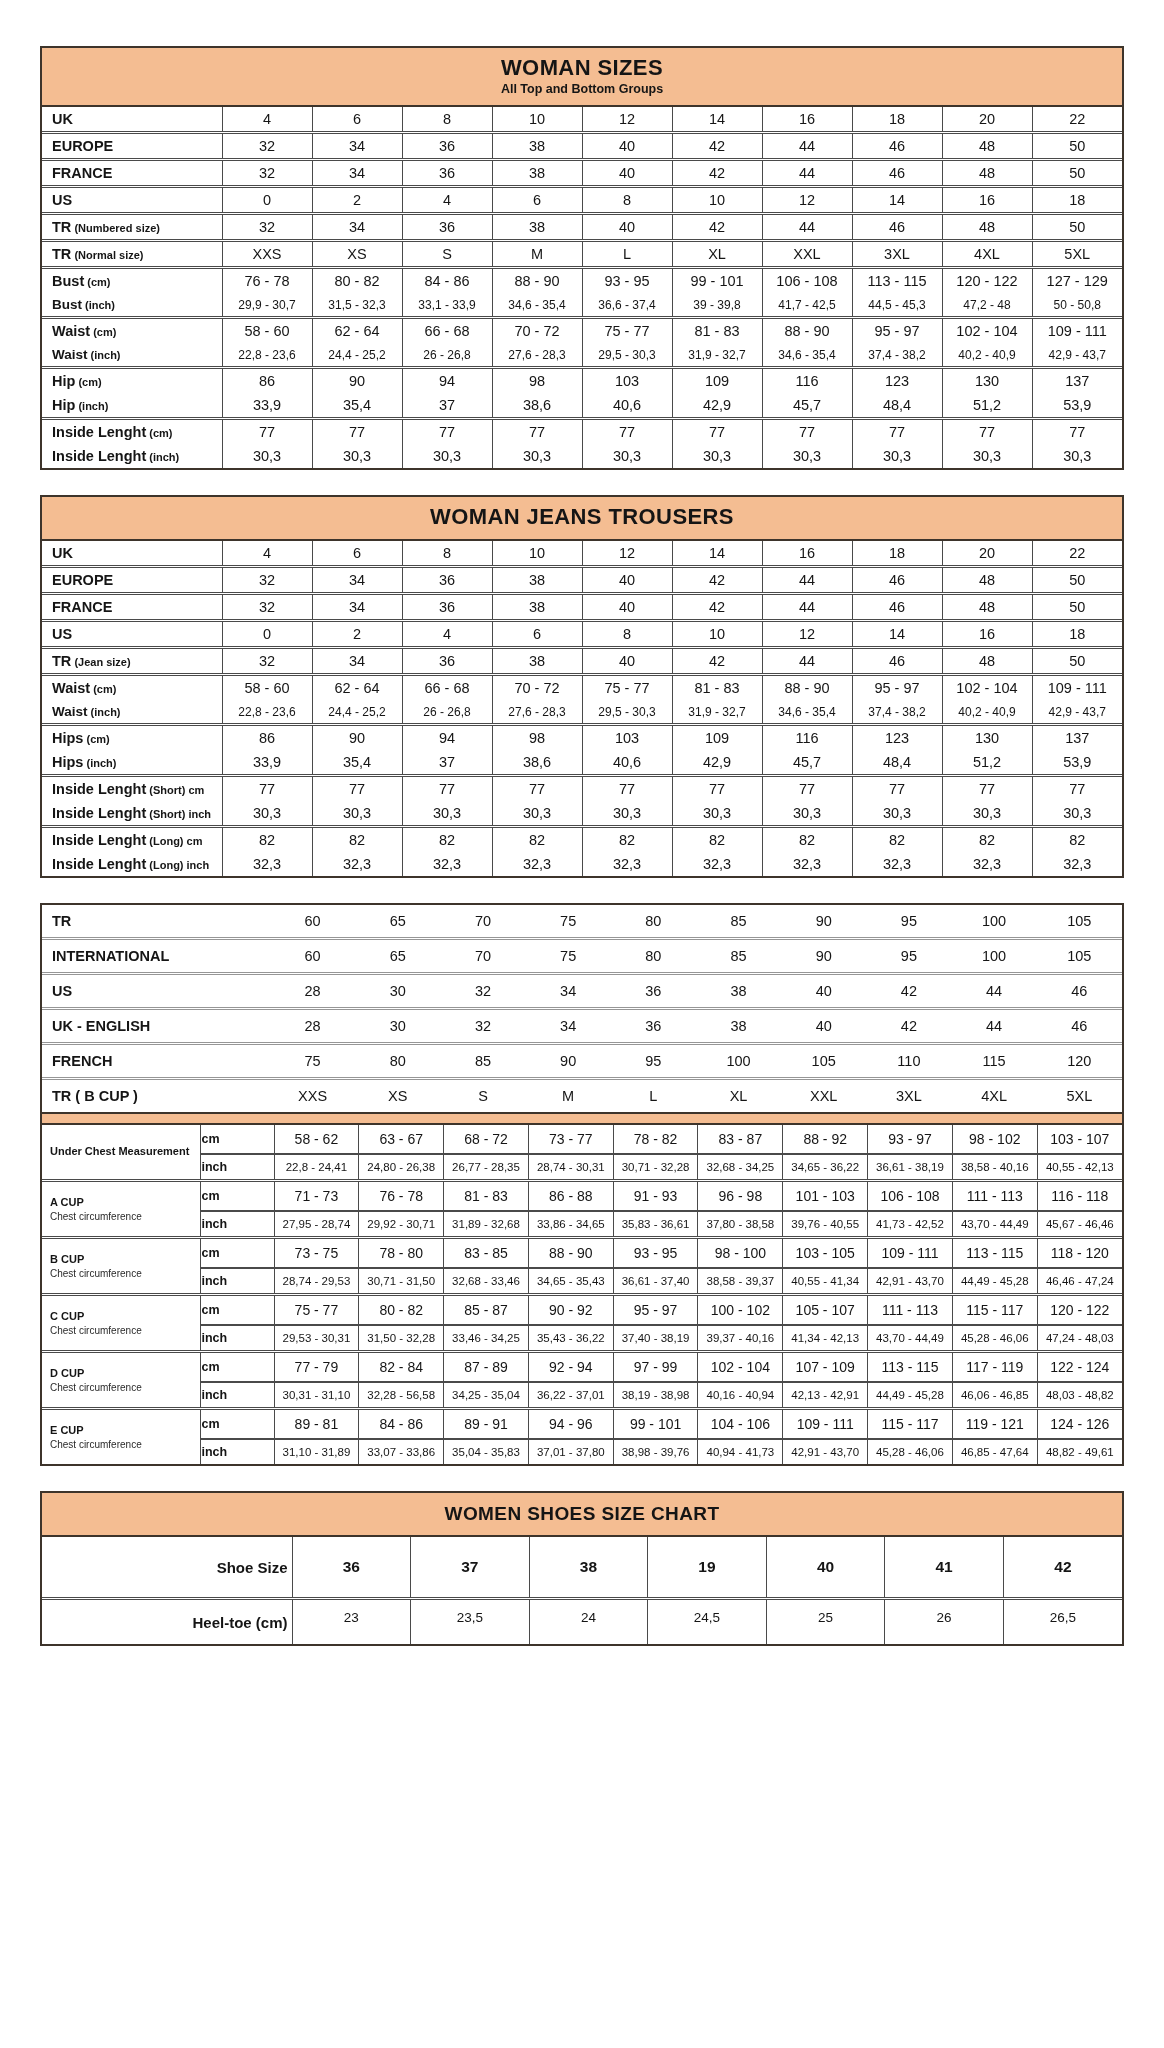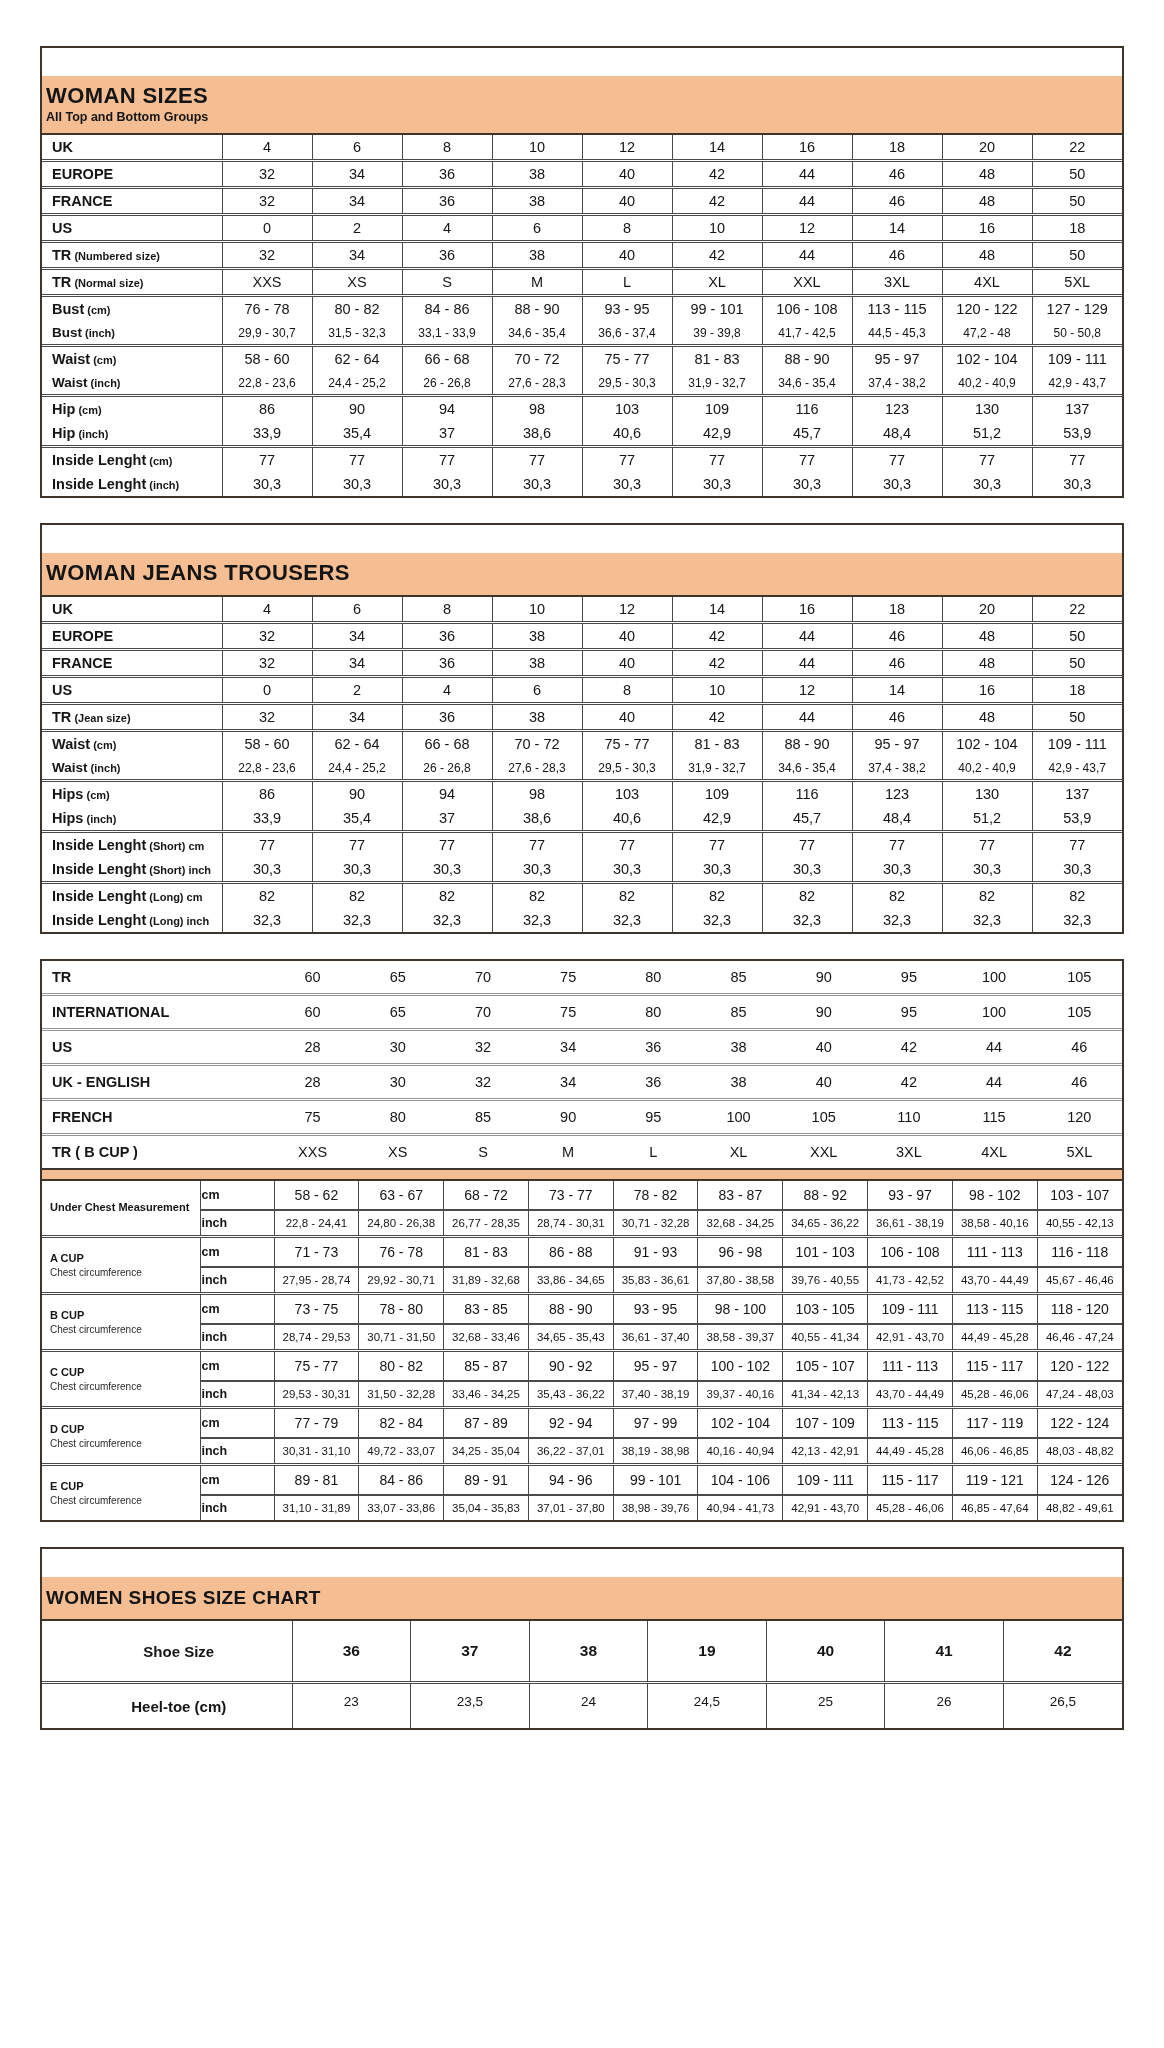--- a/index.html
+++ b/index.html
@@ -2,21 +2,21 @@
 <html style="--accent: #f4bd92; --box: #3d342b; --grid: #4a4a4a; --sep: #969696;"><head>
 <meta charset="utf-8">
 <style>
   :root { --accent:#f4bd92; --box:#3d342b; --grid:#4a4a4a; --sep:#969696; }
   * { box-sizing:border-box; }
   html,body { margin:0; padding:0; background:#ffffff; }
   body { width:1164px; font-family:"Liberation Sans", sans-serif; color:#151515; }
   .page { padding:46px 40px 50px 40px; }
 
   .tbox { border:2px solid var(--box); margin-bottom:25px; background:#fff; }
-  .thead { background:var(--accent); padding:7px 4px 9px 4px; border-bottom:2px solid var(--box);margin-top:28px; }
+  .thead { background:var(--accent); text-align:center; padding:7px 4px 9px 4px; border-bottom:2px solid var(--box); }
   .thead .t { font-size:22px; font-weight:bold; letter-spacing:.4px; }
   .thead .st { font-size:12.5px; font-weight:bold; margin-top:1px; }
   .thead.compact { padding:10px 4px; }
   .thead.compact .t { font-size:19px; }
 
   table { width:100%; border-collapse:collapse; table-layout:fixed; }
   th, td { font-weight:normal; vertical-align:middle; }
 
   
   .grid th.lbl { text-align:left; padding:4px 4px 4px 10px; font-size:14.5px; }
@@ -43,21 +43,21 @@
   .cups .cupsub { font-size:10px; color:#2a2a2a; margin-top:1px; }
   .cups th.unit { text-align:left; font-size:12.5px; font-weight:bold; border-left:1px solid var(--grid); }
   .cups td.val { text-align:center; font-size:14px; padding:6px 1px; border-left:1px solid var(--grid); }
   .cups tr.small td.val { font-size:11.5px; }
   .cups tr.sec-start th, .cups tr.sec-start td { border-top:3px double var(--grid); }
   .cups tr.sec-cont th.unit, .cups tr.sec-cont td.val { border-top:2px solid var(--grid); }
   .cups tbody tr:first-child th, .cups tbody tr:first-child td { border-top:none; }
 
   
   .shoes td.val { text-align:center; border-left:1px solid var(--grid); }
-  .shoes th.lbl { text-align:center; padding-left:28px; font-size:15px; }
+  .shoes th.lbl { text-align:right; padding-left:28px; font-size:15px; }
   .shoes tr.tall th, .shoes tr.tall td { padding-top:21px; padding-bottom:21px; }
   .shoes tr.strong td.val { font-weight:bold; font-size:15.5px; }
   .shoes tr:not(.strong) td.val { font-size:13.5px; padding-top:10px; padding-bottom:19px; }
   .shoes tr.sec-start th, .shoes tr.sec-start td { border-top:3px double var(--grid); }
   .shoes tbody tr:first-child th, .shoes tbody tr:first-child td { border-top:none; }
 
   col.c-lbl { width:180px; }
   col.c-lbl-bra { width:228px; }
   col.c-cuplbl { width:158px; }
   col.c-unit { width:74px; }
@@ -675,21 +675,21 @@
             <td class="val">97 - 99</td>
             <td class="val">102 - 104</td>
             <td class="val">107 - 109</td>
             <td class="val">113 - 115</td>
             <td class="val">117 - 119</td>
             <td class="val">122 - 124</td>
           </tr>
           <tr class="sec-cont small">
             <th class="unit">inch</th>
             <td class="val">30,31 - 31,10</td>
-            <td class="val">49,72 - 33,07</td>
+            <td class="val">32,28 - 56,58</td>
             <td class="val">34,25 - 35,04</td>
             <td class="val">36,22 - 37,01</td>
             <td class="val">38,19 - 38,98</td>
             <td class="val">40,16 - 40,94</td>
             <td class="val">42,13 - 42,91</td>
             <td class="val">44,49 - 45,28</td>
             <td class="val">46,06 - 46,85</td>
             <td class="val">48,03 - 48,82</td>
           </tr>
           <tr class="sec-start">

